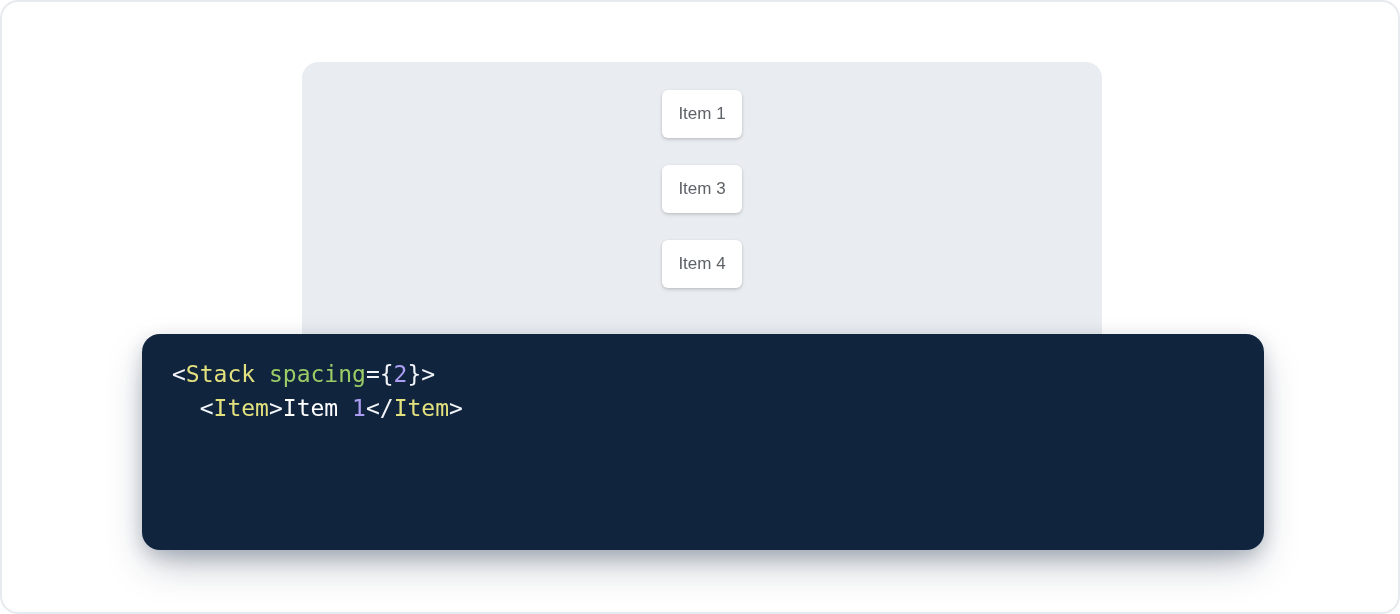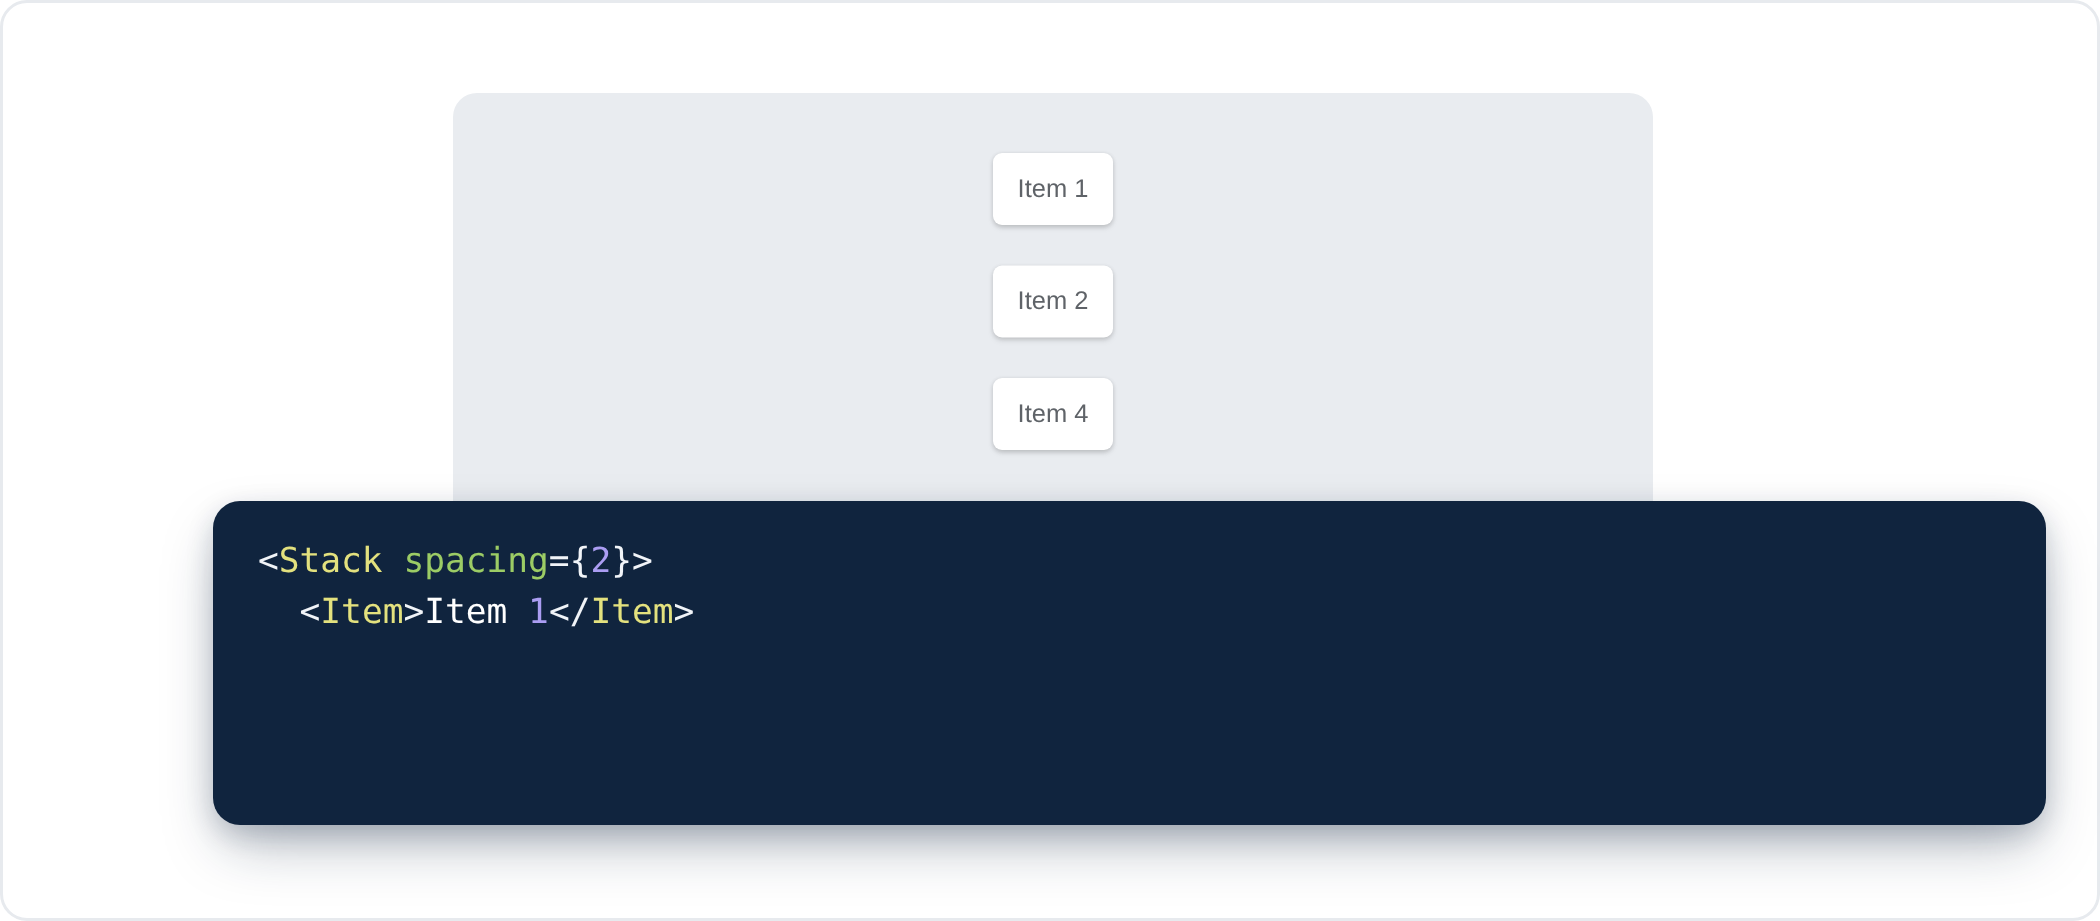--- a/index.html
+++ b/index.html
@@ -18,21 +18,21 @@
     position: absolute;
     left: 300px;
     top: 60px;
     width: 800px;
     height: 400px;
     background: #e9ecf0;
     border-radius: 16px;
     display: flex;
     flex-direction: column;
     align-items: center;
-    padding-top: 40px;
+    padding-top: 28px;
     gap: 27px;
   }
 
   .stack-item {
     background: #ffffff;
     border-radius: 6px;
     height: 48px;
     min-width: 72px;
     padding: 0 16px;
     display: flex;
@@ -40,21 +40,21 @@
     justify-content: center;
     color: #5f6368;
     font-size: 17px;
     box-shadow: 0 1px 3px rgba(0,0,0,0.14), 0 2px 4px rgba(0,0,0,0.08);
   }
 
   .code-block {
     position: absolute;
     left: 140px;
     top: 332px;
-    width: 1222px;
+    width: 1122px;
     height: 216px;
     background: #10243e;
     border-radius: 18px;
     padding: 24px 30px;
     box-shadow: 0 18px 40px -8px rgba(16,36,62,0.35), 0 6px 18px rgba(16,36,62,0.18);
     font-family: "DejaVu Sans Mono", monospace;
     font-size: 23px;
     line-height: 33.5px;
     overflow: hidden;
   }
@@ -70,21 +70,21 @@
 </head>
 <body>
 
 <div class="page-card">
 
   <div class="demo-panel">
     <div class="stack-item">
       <span>Item 1</span>
     </div>
     <div class="stack-item">
-      <span>Item 2</span>
+      <span>Item 3</span>
     </div>
     <div class="stack-item">
       <span>Item 4</span>
     </div>
   </div>
 
   <div class="code-block" id="code-block">
       <div class="code-line"><span class="tok-p">&lt;</span><span class="tok-tag">Stack</span><span class="tok-plain"> </span><span class="tok-attr">spacing</span><span class="tok-p">={</span><span class="tok-num">2</span><span class="tok-p">}&gt;</span></div>
       <div class="code-line"><span class="tok-plain">  </span><span class="tok-p">&lt;</span><span class="tok-tag">Item</span><span class="tok-p">&gt;</span><span class="tok-plain">Item </span><span class="tok-num">1</span><span class="tok-p">&lt;/</span><span class="tok-tag">Item</span><span class="tok-p">&gt;</span></div>
     </div>

